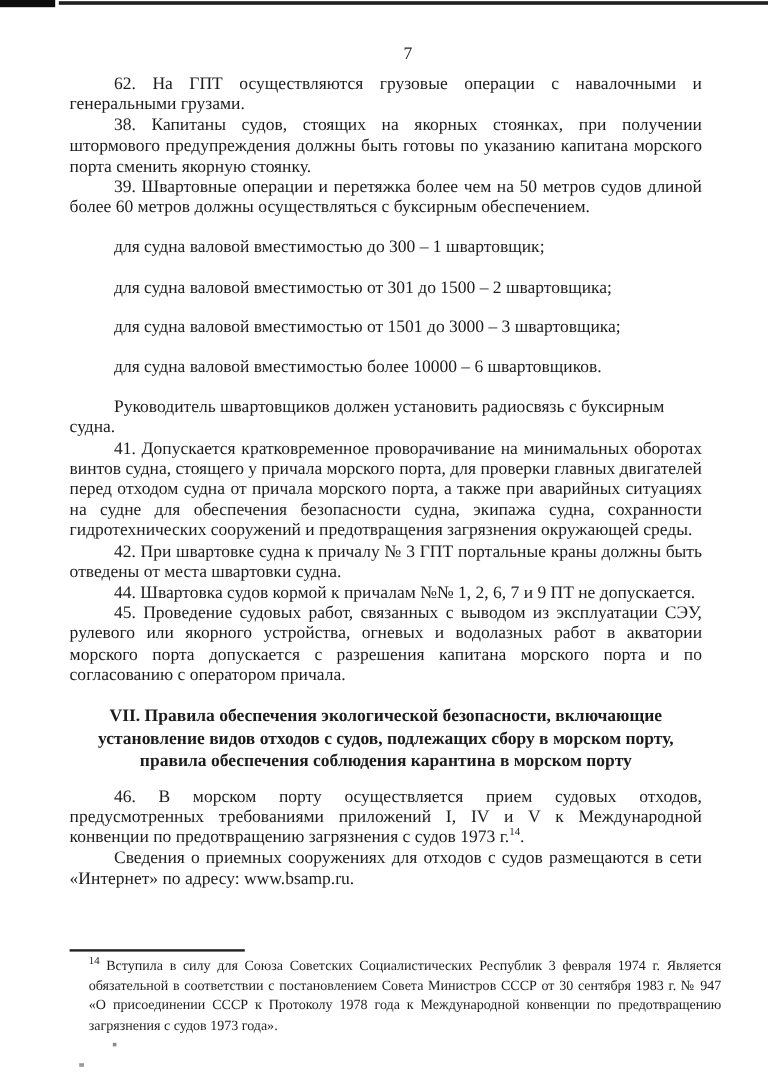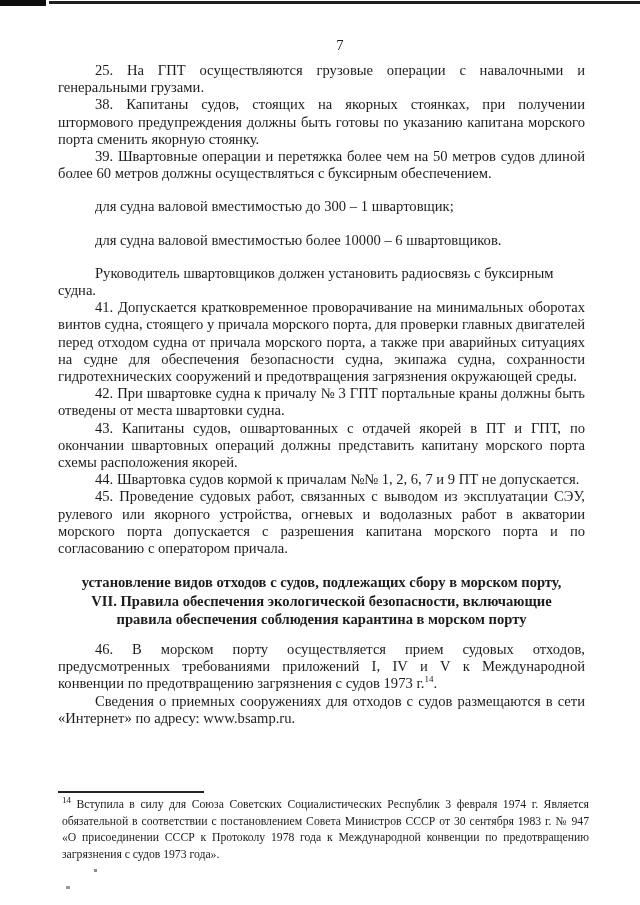--- a/index.html
+++ b/index.html
@@ -34,50 +34,51 @@
     margin-top: 16px; line-height: 18.6px;
   }
   .p46 { margin-top: 12px; font-family: Liberation Serif, serif; }
   sup.fnref { font-size: 9px; line-height: 0; vertical-align: super; }
 
   .fn-divider {
     position: absolute; left: 58px; top: 791px;
     width: 146px; height: 2px; background: #222;
   }
   .footnote {
-    position: absolute; left: 62px; top: 797px; width: 527px;
+    position: absolute; left: 74px; top: 797px; width: 527px;
     font-size: 11.7px; line-height: 16.5px; text-align: justify;
   }
 </style>
 </head>
 <body>
 
 <div class="page">
 
   <div class="scan-bar-left"></div>
   <div class="scan-bar-line"></div>
 
   <div class="page-num">7</div>
 
   <div class="content">
-    <div class="para">25. На ГПТ осуществляются грузовые операции с навалочными и генеральными грузами.</div>
+    <div class="para">62. На ГПТ осуществляются грузовые операции с навалочными и генеральными грузами.</div>
     <div class="para">38. Капитаны судов, стоящих на якорных стоянках, при получении штормового предупреждения должны быть готовы по указанию капитана морского порта сменить якорную стоянку.</div>
     <div class="para">39. Швартовные операции и перетяжка более чем на 50 метров судов длиной более 60 метров должны осуществляться с буксирным обеспечением.</div>
     <div class="list-line">для судна валовой вместимостью до 300 – 1 швартовщик;</div>
+    <div class="list-line">для судна валовой вместимостью от 301 до 1500 – 2 швартовщика;</div>
+    <div class="list-line">для судна валовой вместимостью от 1501 до 3000 – 3 швартовщика;</div>
     <div class="list-line">для судна валовой вместимостью более 10000 – 6 швартовщиков.</div>
     <div class="list-line">Руководитель швартовщиков должен установить радиосвязь с буксирным судна.</div>
     <div class="para">41. Допускается кратковременное проворачивание на минимальных оборотах винтов судна, стоящего у причала морского порта, для проверки главных двигателей перед отходом судна от причала морского порта, а также при аварийных ситуациях на судне для обеспечения безопасности судна, экипажа судна, сохранности гидротехнических сооружений и предотвращения загрязнения окружающей среды.</div>
     <div class="para">42. При швартовке судна к причалу № 3 ГПТ портальные краны должны быть отведены от места швартовки судна.</div>
-    <div class="para">43. Капитаны судов, ошвартованных с отдачей якорей в ПТ и ГПТ, по окончании швартовных операций должны представить капитану морского порта схемы расположения якорей.</div>
     <div class="para">44. Швартовка судов кормой к причалам №№ 1, 2, 6, 7 и 9 ПТ не допускается.</div>
     <div class="para">45. Проведение судовых работ, связанных с выводом из эксплуатации СЭУ, рулевого или якорного устройства, огневых и водолазных работ в акватории морского порта допускается с разрешения капитана морского порта и по согласованию с оператором причала.</div>
 
     <div class="heading">
+      <div>VII. Правила обеспечения экологической безопасности, включающие</div>
       <div>установление видов отходов с судов, подлежащих сбору в морском порту,</div>
-      <div>VII. Правила обеспечения экологической безопасности, включающие</div>
       <div>правила обеспечения соблюдения карантина в морском порту</div>
     </div>
 
     <div class="para p46"><span>46. В морском порту осуществляется прием судовых отходов, предусмотренных требованиями приложений I, IV и V к Международной конвенции по предотвращению загрязнения с судов 1973 г.</span><sup class="fnref">14</sup><span>.</span></div>
 
     <div class="para">Сведения о приемных сооружениях для отходов с судов размещаются в сети «Интернет» по адресу: www.bsamp.ru.</div>
   </div>
 
   <div class="fn-divider"></div>
 

